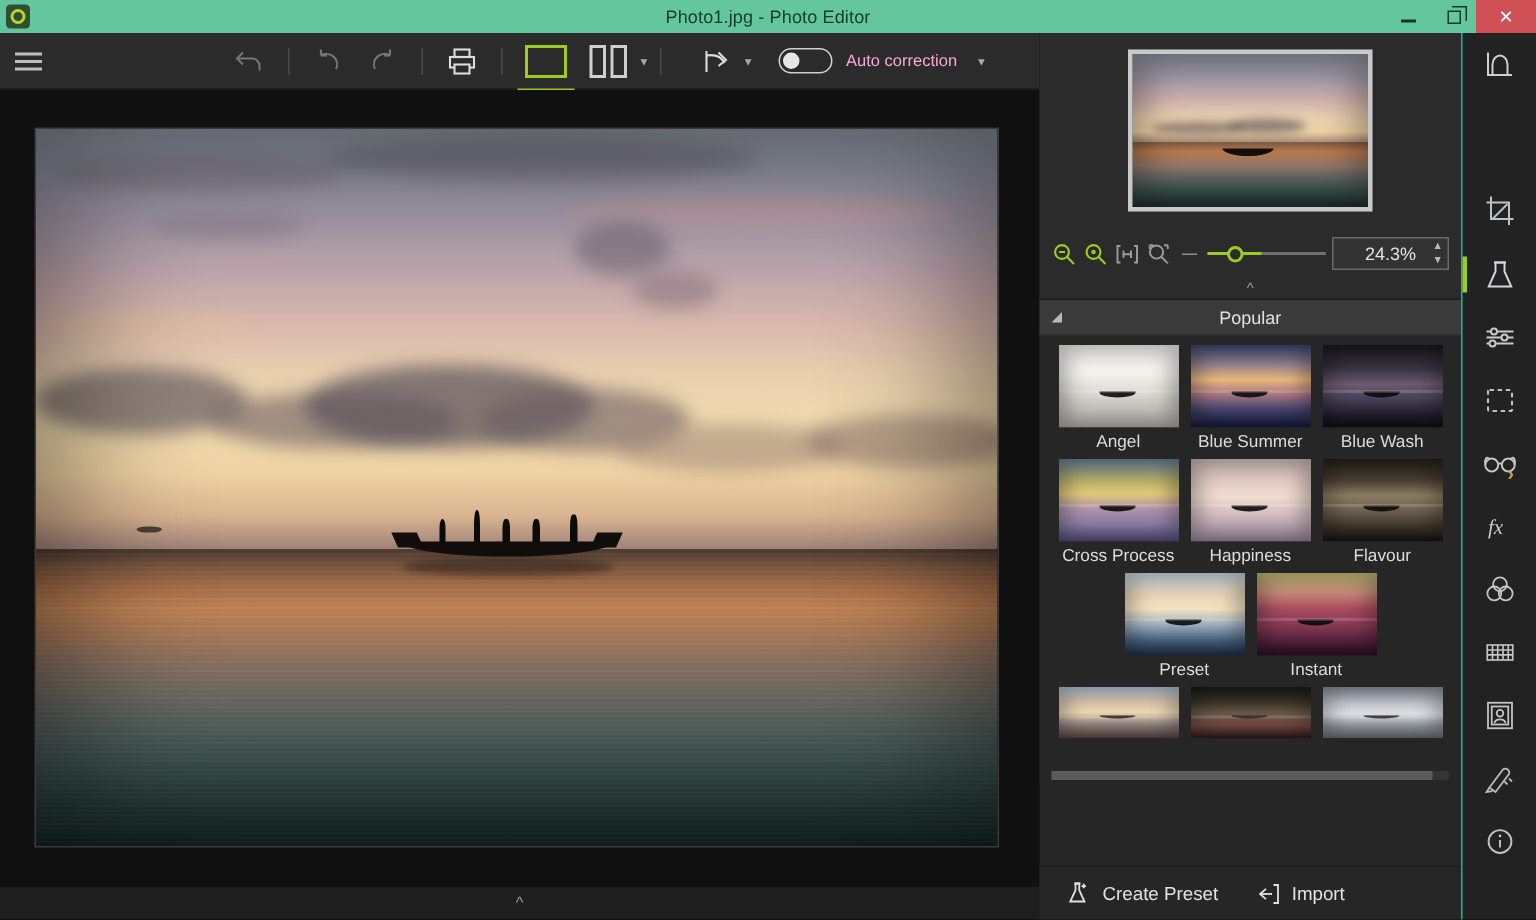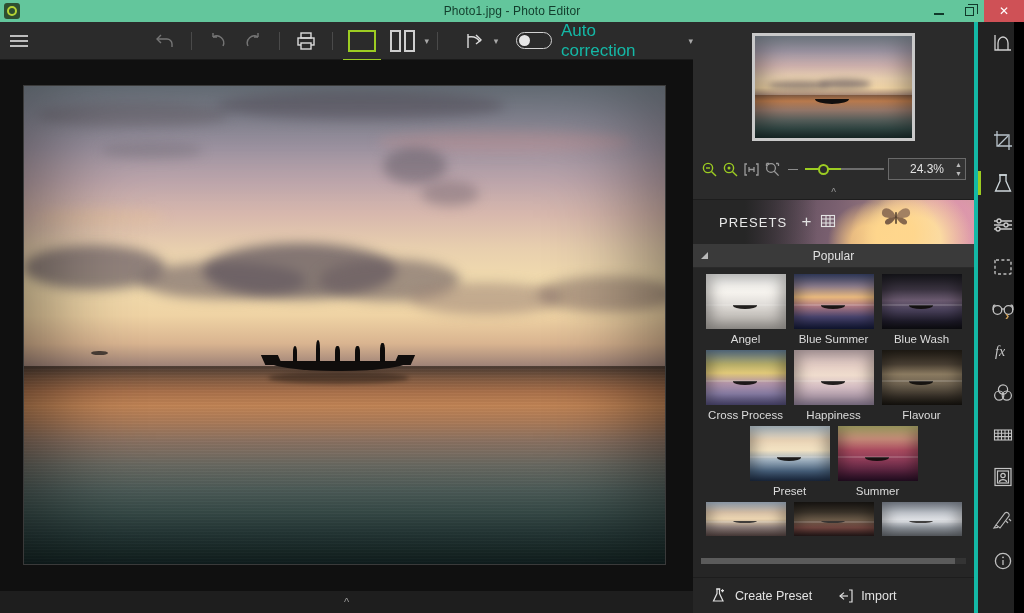--- a/index.html
+++ b/index.html
@@ -28,21 +28,21 @@
   .tb-btn svg{ display:block; }
   .dis{ opacity:.45; }
   .viewbox{ width:28px; height:22px; border:2px solid #9ccc22; }
   .view-active{ position:relative; }
   .view-active::after{ content:""; position:absolute; left:2px; right:2px; bottom:-5px; height:2px; background:#9ccc22; }
   .split{ display:flex; gap:3px; }
   .split i{ width:11px; height:22px; border:2px solid #cfcfcf; display:block; }
   .caret{ font-size:9px; color:#a9a9a9; margin-left:2px; }
   .toggle{ width:36px; height:17px; border-radius:9px; border:1.6px solid #d2d2d2; display:flex; align-items:center; padding:0 2px; }
   .toggle .knob{ width:11px; height:11px; border-radius:50%; background:#e6e6e6; }
-  .autotext{ font-size:17px; color:#14b8a6; margin-left:9px; }
+  .autotext{ font-size:11px; color:#f9a8d4; margin-left:9px; }
 
   
   .canvas{ position:absolute; top:60px; left:0; width:693px; height:531px; background:#101010; }
   .photo{ position:absolute; left:24px; top:26px; width:641px; height:478px; overflow:hidden; background:#222; box-shadow:0 0 0 1px #3a3a3a; }
   .sky{ position:absolute; left:0; top:0; width:100%; height:58.5%;
         background:linear-gradient(180deg,#8f9aa6 0%, #9a9cab 10%, #aa9fae 22%, #c0a8ae 34%, #d8b8ad 46%, #e8cfae 58%, #f2dcae 70%, #efd3a4 82%, #d9b490 92%, #9e8277 100%); }
   .wisp{ position:absolute; border-radius:50%; filter:blur(6px); }
   .water{ position:absolute; left:0; top:58.5%; width:100%; height:41.5%;
           background:linear-gradient(180deg,#4a3a31 0%, #7d5840 6%, #a9704a 13%, #c08354 20%, #ab7a57 28%, #8a7161 38%, #6a6a62 50%, #51605c 62%, #3d524f 74%, #2b4140 85%, #1e3230 95%, #17292a 100%); }
   .ripple{ position:absolute; left:0; width:100%; height:100%;
@@ -98,21 +98,21 @@
   .pcell{ width:80px; }
   .pthumb{ width:80px; height:55px; overflow:hidden; position:relative; background:#333; }
   .plabel{ text-align:center; font-size:11.5px; color:#dcdcdc; line-height:16px; padding-top:2px; white-space:nowrap; }
   .hscroll{ position:absolute; left:8px; right:8px; bottom:3px; height:6px; background:#343434; }
   .hscroll i{ position:absolute; left:0; width:96%; height:6px; background:#5b5b5b; display:block; }
 
   .preset-foot{ position:absolute; bottom:0; left:0; width:281px; height:36px; background:#262626; border-top:1px solid #1d1d1d; display:flex; align-items:center; padding-left:18px; gap:26px; }
   .foot-btn{ display:flex; align-items:center; gap:7px; font-size:12.5px; color:#e2e2e2; }
 
   
-  .rail{ position:absolute; top:22px; left:974px; width:40px; height:591px; background:#222; border-left:4px solid #14b8a6; }
+  .rail{ position:absolute; top:22px; left:974px; width:50px; height:591px; background:#222; border-left:1px solid #14b8a6; }
   .rail-item{ width:50px; height:42px; display:flex; align-items:center; justify-content:center; position:relative; color:#c2c2c2; }
   .rail-item.active::before{ content:""; position:absolute; left:0; top:9px; width:3px; height:24px; background:#9ccc22; }
   .rail-sep{ height:56px; }
   .rail-expand{ position:absolute; left:1005px; top:308px; color:#d2a258; font-size:13px; font-weight:bold; }
 </style>
 </head>
 <body>
 
 <div class="titlebar">
   <div class="app-icon"></div>
@@ -287,39 +287,20 @@
         <span>▲</span>
         <span>▼</span>
       </span>
     </span>
   </div>
 
   <div class="collapse-bar">
       <span>^</span>
     </div>
 
-  <div class="presets-hdr">
-    <div class="presets-bg"></div>
-    <svg class="butterfly" viewBox="0 0 34 26">
-      <path d="M17 13 C13 3 4 2 3 8 C2 14 10 15 17 13 Z" fill="#8a6a52" opacity=".92"></path>
-      <path d="M17 13 C21 3 30 2 31 8 C32 14 24 15 17 13 Z" fill="#9a7a5e" opacity=".92"></path>
-      <path d="M17 13 C14 19 8 23 6 19 C5 15 12 13 17 13 Z" fill="#6e5240" opacity=".9"></path>
-      <path d="M17 13 C20 19 26 23 28 19 C29 15 22 13 17 13 Z" fill="#7a5c46" opacity=".9"></path>
-      <rect x="16.3" y="8" width="1.4" height="12" rx=".7" fill="#3c2c22"></rect>
-    </svg>
-    <div class="presets-fade"></div>
-    <span class="presets-lbl">PRESETS</span>
-    <span class="plus">+</span>
-    <span class="grid-ico">
-      <svg width="16" height="16" viewBox="0 0 16 16" fill="none" stroke="#e3e3e3" stroke-width="1.1">
-        <rect x="1.5" y="2.5" width="13" height="11"></rect>
-          <path d="M1.5 6 H14.5 M1.5 10 H14.5 M6 2.5 V13.5 M10 2.5 V13.5"></path>
-      </svg>
-    </span>
-  </div>
 
   <div class="cat-row">
     <span class="cat-tri"></span>
     <span class="cat-name">Popular</span>
   </div>
 
   <div class="preset-scroll">
     <div class="prow">
       <div class="pcell">
         <div class="pthumb">
@@ -396,21 +377,21 @@
         <div class="plabel">Preset</div>
       </div>
       <div class="pcell">
         <div class="pthumb">
             <div class="pimg" style="position: absolute; inset: 0px; background: linear-gradient(rgb(201, 196, 122) 0%, rgb(200, 140, 122) 24%, rgb(168, 74, 94) 44%, rgb(138, 58, 86) 62%, rgb(90, 36, 64) 82%, rgb(42, 16, 40) 100%);">
               <span style="position: absolute; left: 34%; top: 57%; width: 30%; height: 6%; background: rgba(12, 10, 9, 0.9); border-radius: 0px 0px 50% 50% / 0px 0px 100% 100%;"></span>
               <span style="position: absolute; left: 0px; top: 55%; width: 100%; height: 2px; background: rgba(255, 255, 255, 0.16);"></span>
               <span style="position: absolute; inset: 0px; box-shadow: rgba(0, 0, 0, 0.34) 0px 0px 14px 5px inset;"></span>
             </div>
           </div>
-        <div class="plabel">Summer</div>
+        <div class="plabel">Instant</div>
       </div>
     </div>
     <div class="prow">
       <div class="pcell">
         <div class="pthumb" style="height:34px">
             <div class="pimg" style="position: absolute; inset: 0px; background: linear-gradient(rgb(184, 202, 222) 0%, rgb(227, 203, 176) 30%, rgb(240, 217, 180) 50%, rgb(154, 138, 134) 74%, rgb(92, 74, 72) 100%);">
               <span style="position: absolute; left: 34%; top: 57%; width: 30%; height: 6%; background: rgba(12, 10, 9, 0.9); border-radius: 0px 0px 50% 50% / 0px 0px 100% 100%;"></span>
               <span style="position: absolute; left: 0px; top: 55%; width: 100%; height: 2px; background: rgba(255, 255, 255, 0.16);"></span>
               <span style="position: absolute; inset: 0px; box-shadow: rgba(0, 0, 0, 0.34) 0px 0px 14px 5px inset;"></span>
             </div>

